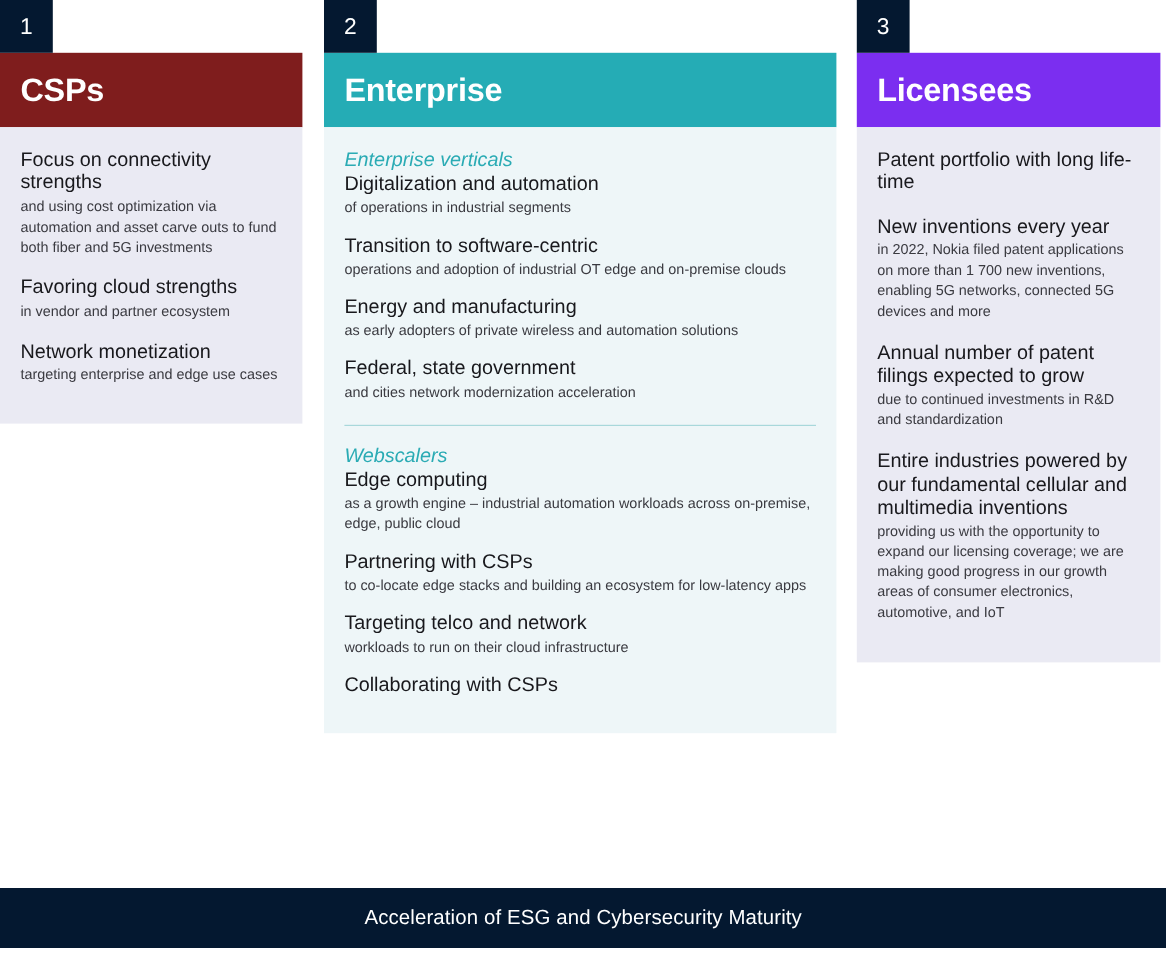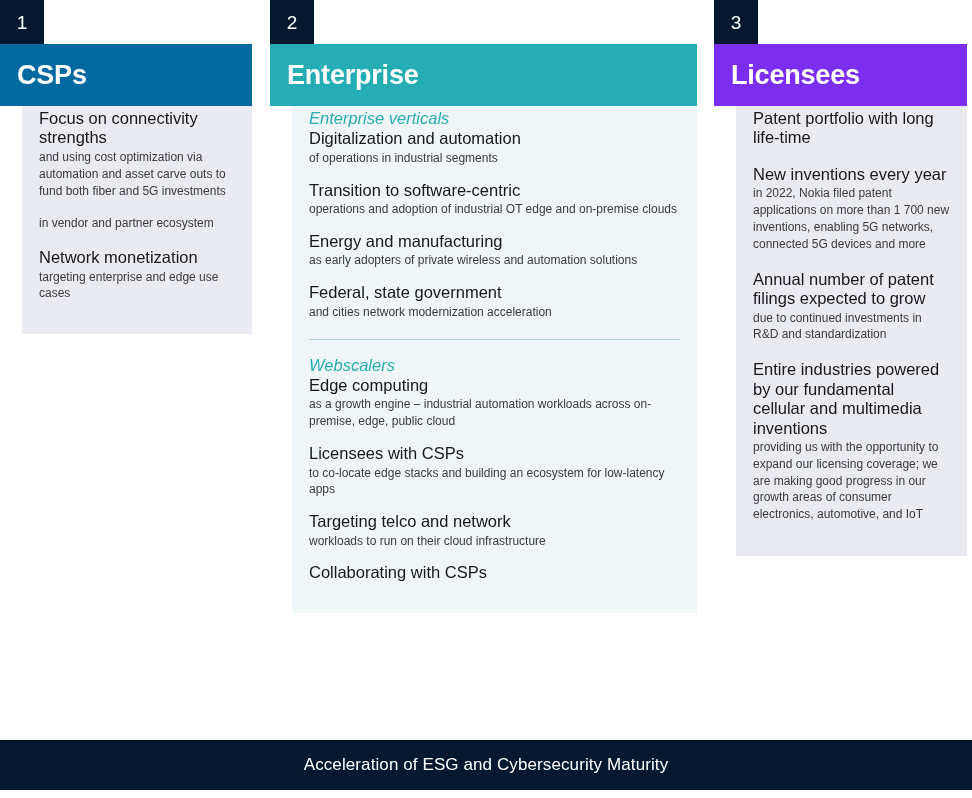--- a/index.html
+++ b/index.html
@@ -58,29 +58,28 @@
     box-sizing: border-box;
     padding-left: 17px;
   }
   .col-header .title {
     color: #ffffff;
     font-size: 27px;
     font-weight: 700;
     letter-spacing: -0.2px;
     line-height: 1;
   }
-  #col-1 .col-header { background: #0369a1; align-items: center; }
+  #col-1 .col-header { background: #7f1d1d; align-items: center; }
   #col-2 .col-header { background: #25acb5; }
   #col-3 .col-header { background: #7b2ef0; }
 
   .col-body {
     box-sizing: border-box;
-    padding: 3px 17px 16px 17px;
+    padding: 18px 17px 16px 17px;
     flex: 1;
-    margin-left: 22px;
   }
   #col-1 .col-body, #col-3 .col-body { background: #eaeaf3; }
   #col-2 .col-body { background: #eef6f8; }
 
   #col-1 .col-body { height: 616px; }
   #col-2 .col-body { height: 616px; }
   #col-3 .col-body { height: 616px; }
 
   
   .section-label {
@@ -151,20 +150,21 @@
       <span class="title">CSPs</span>
     </div>
     <div class="col-body">
 
       <div class="block">
         <p class="lead">Focus on connectivity strengths</p>
         <p class="sub">and using cost optimization via automation and asset carve outs to fund both fiber and 5G investments</p>
       </div>
 
       <div class="block">
+        <p class="lead">Favoring cloud strengths</p>
         <p class="sub">in vendor and partner ecosystem</p>
       </div>
 
       <div class="block">
         <p class="lead">Network monetization</p>
         <p class="sub">targeting enterprise and edge use cases</p>
       </div>
 
     </div>
   </div>
@@ -203,21 +203,21 @@
       <div class="divider"></div>
 
       <p class="section-label">Webscalers</p>
 
       <div class="block">
         <p class="lead">Edge computing</p>
         <p class="sub">as a growth engine – industrial automation workloads across on-premise, edge, public cloud</p>
       </div>
 
       <div class="block">
-        <p class="lead">Licensees with CSPs</p>
+        <p class="lead">Partnering with CSPs</p>
         <p class="sub">to co-locate edge stacks and building an ecosystem for low-latency apps</p>
       </div>
 
       <div class="block">
         <p class="lead">Targeting telco and network</p>
         <p class="sub">workloads to run on their cloud infrastructure</p>
       </div>
 
       <div class="block">
         <p class="lead">Collaborating with CSPs</p>

